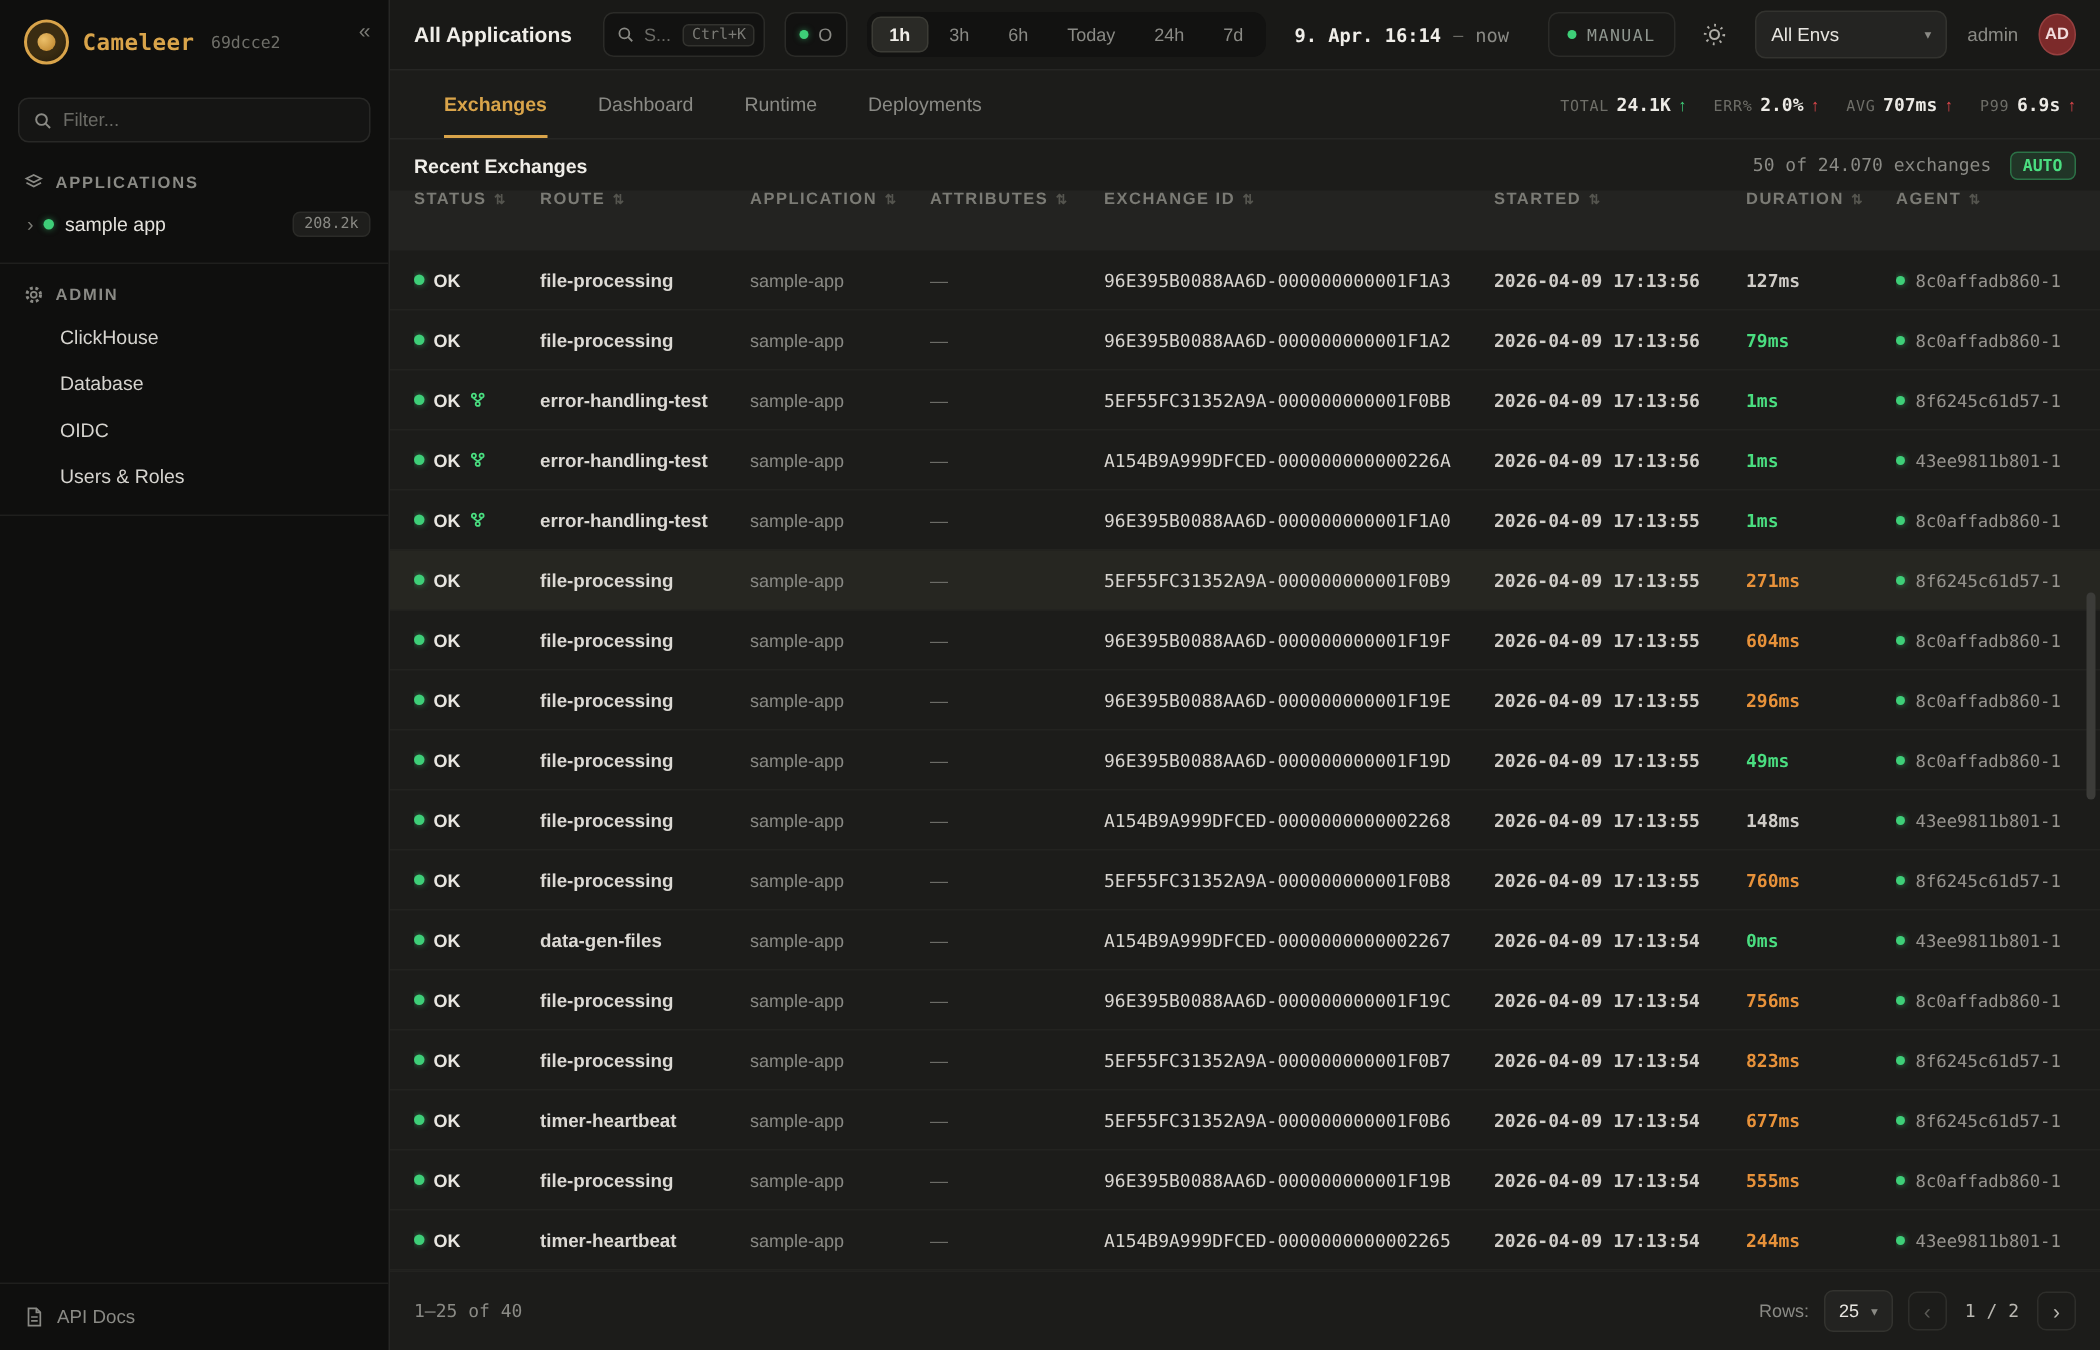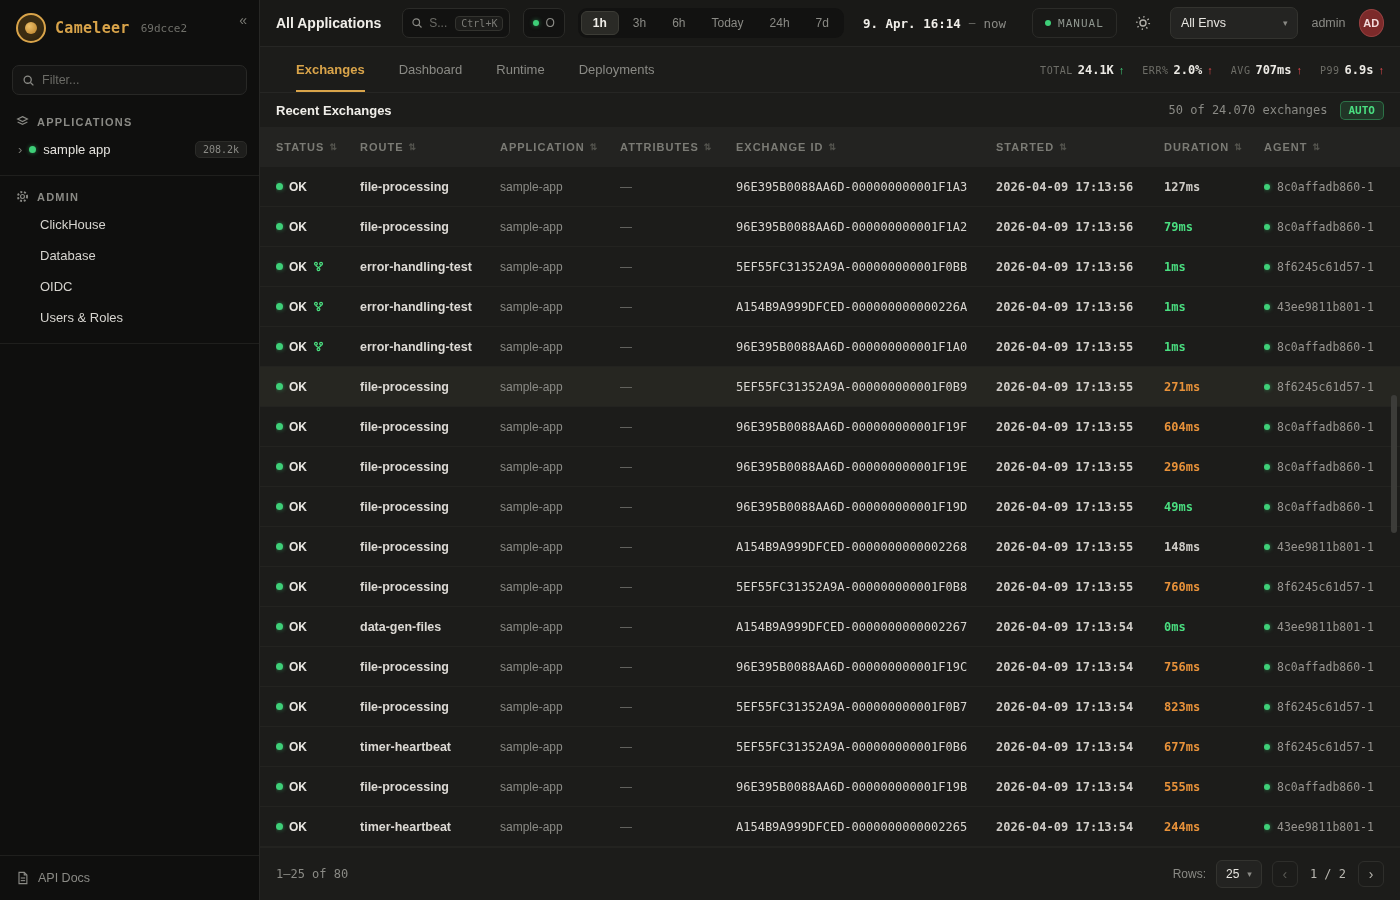--- a/index.html
+++ b/index.html
@@ -144,21 +144,21 @@
   .count-text { font-size:12px; color:#8a8a85; font-family:"DejaVu Sans Mono", monospace; }
   .auto-badge {
     background:rgba(62,207,120,.14); border:1px solid rgba(62,207,120,.4); color:#4ade80;
     border-radius:5px; padding:2px 8px; font-size:11px; font-weight:700;
     font-family:"DejaVu Sans Mono", monospace; cursor:pointer;text-align:right;
   }
 
   
   .thead {
     height:40px; min-height:40px; background:#232321;
-    display:flex; align-items:center; padding:0 16px;
+    display:flex; align-items:flex-start; padding:0 16px;
   }
   .th { display:flex; align-items:center; gap:5px; font-size:11px; font-weight:700; color:#7b7b75; letter-spacing:1px; cursor:pointer; white-space:nowrap; }
   .sort { color:#55554f; font-size:9px; }
   .col-status { width:84px; }
   .col-route { width:140px; }
   .col-app { width:120px; }
   .col-attrs { width:116px; }
   .col-id { width:260px; }
   .col-started { width:168px; }
   .col-dur { width:100px; }
@@ -737,21 +737,21 @@
     <div class="cell col-started started mono">2026-04-09 17:13:54</div>
     <div class="cell col-dur dur mono dur-orange">244ms</div>
     <div class="cell col-agent agent-cell">
       <span class="dot small"></span>
       <span class="agent-text mono">43ee9811b801-1</span>
     </div>
   </div>
 </div>
 
     <footer class="tfooter">
-      <span class="range-text mono">1–25 of 80</span>
+      <span class="range-text mono">1–25 of 40</span>
       <div class="footer-right">
         <span class="rows-label">Rows:</span>
         <div class="rows-select">
           <span class="rows-value">25</span>
           <span class="caret">▾</span>
         </div>
         <button class="page-btn prev">‹</button>
         <span class="page-text mono">1 / 2</span>
         <button class="page-btn next">›</button>
       </div>

